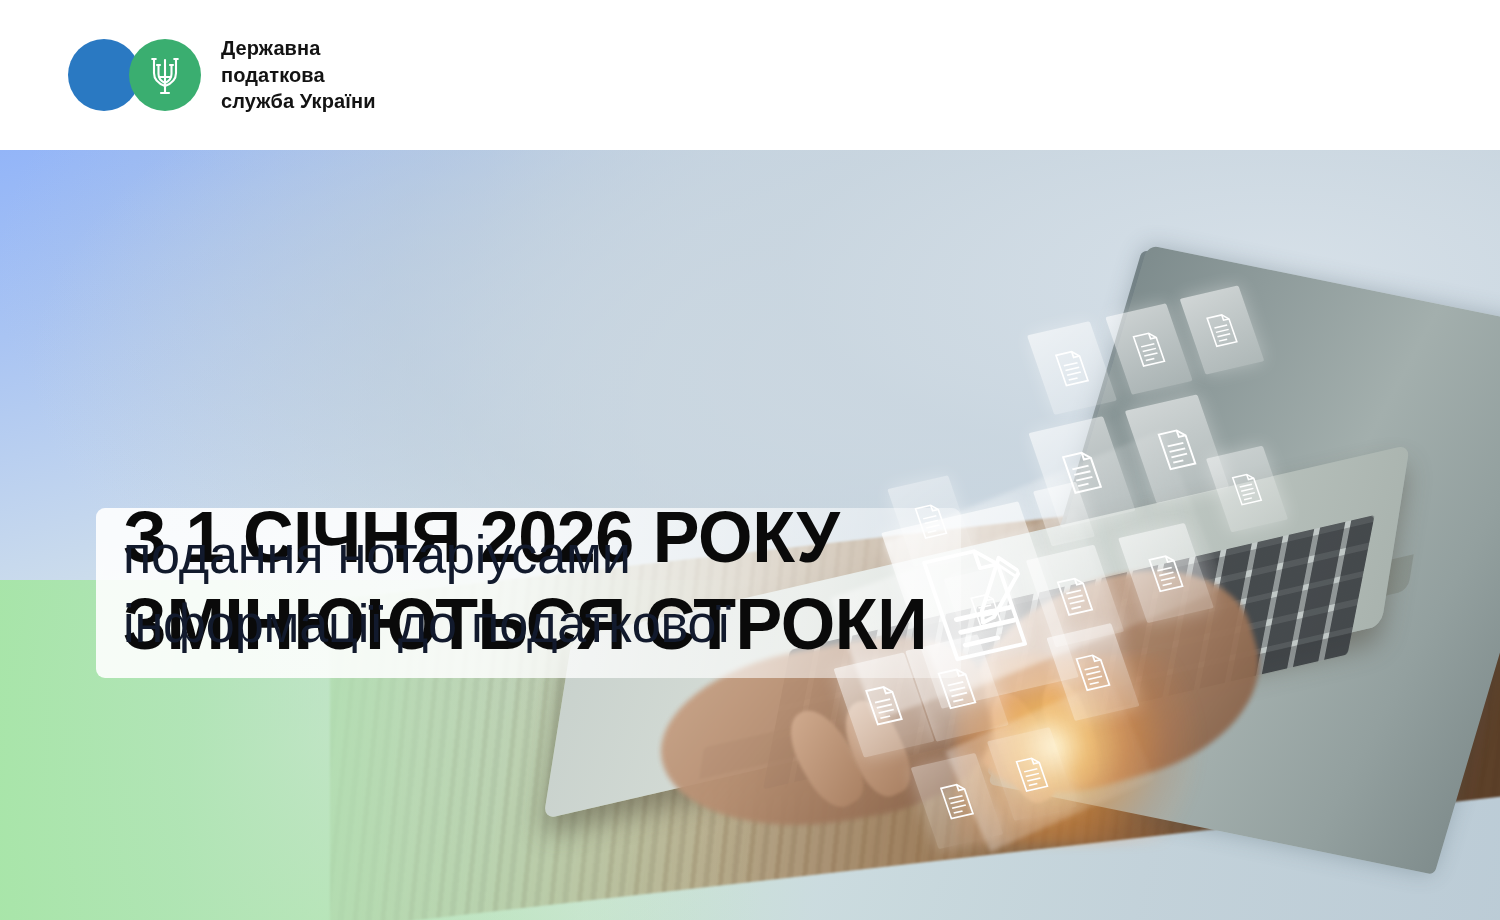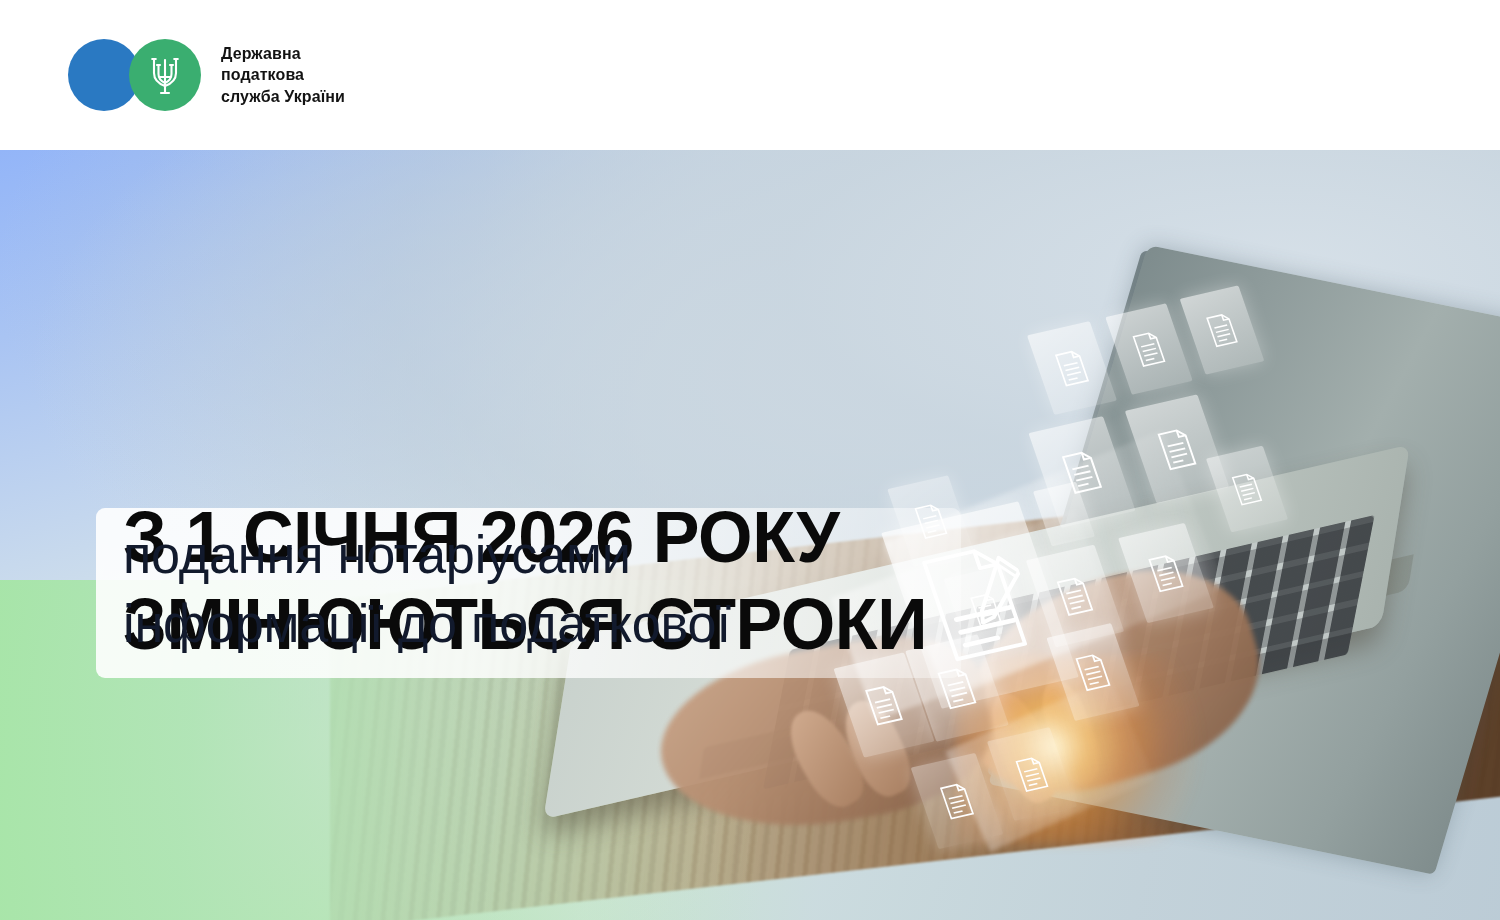--- a/index.html
+++ b/index.html
@@ -27,21 +27,21 @@
     position:absolute;left:0;top:0;width:72px;height:72px;border-radius:50%;
     background:#2A79C2;
   }
   .circle-green{
     position:absolute;left:61px;top:0;width:72px;height:72px;border-radius:50%;
     background:#3AAE70;
   }
   .trident{position:absolute;left:78px;top:14px;width:38px;height:45px;}
   .logo-text{
     margin-left:20px;
-    font-size:16px;font-weight:bold;line-height:1.33;
+    font-size:20px;font-weight:bold;line-height:1.33;
     color:#131313;letter-spacing:.1px;white-space:pre-line;
   }
 
   
   .stage{
     position:absolute;left:0;top:150px;width:1500px;height:770px;
     overflow:hidden;
   }
 
   

